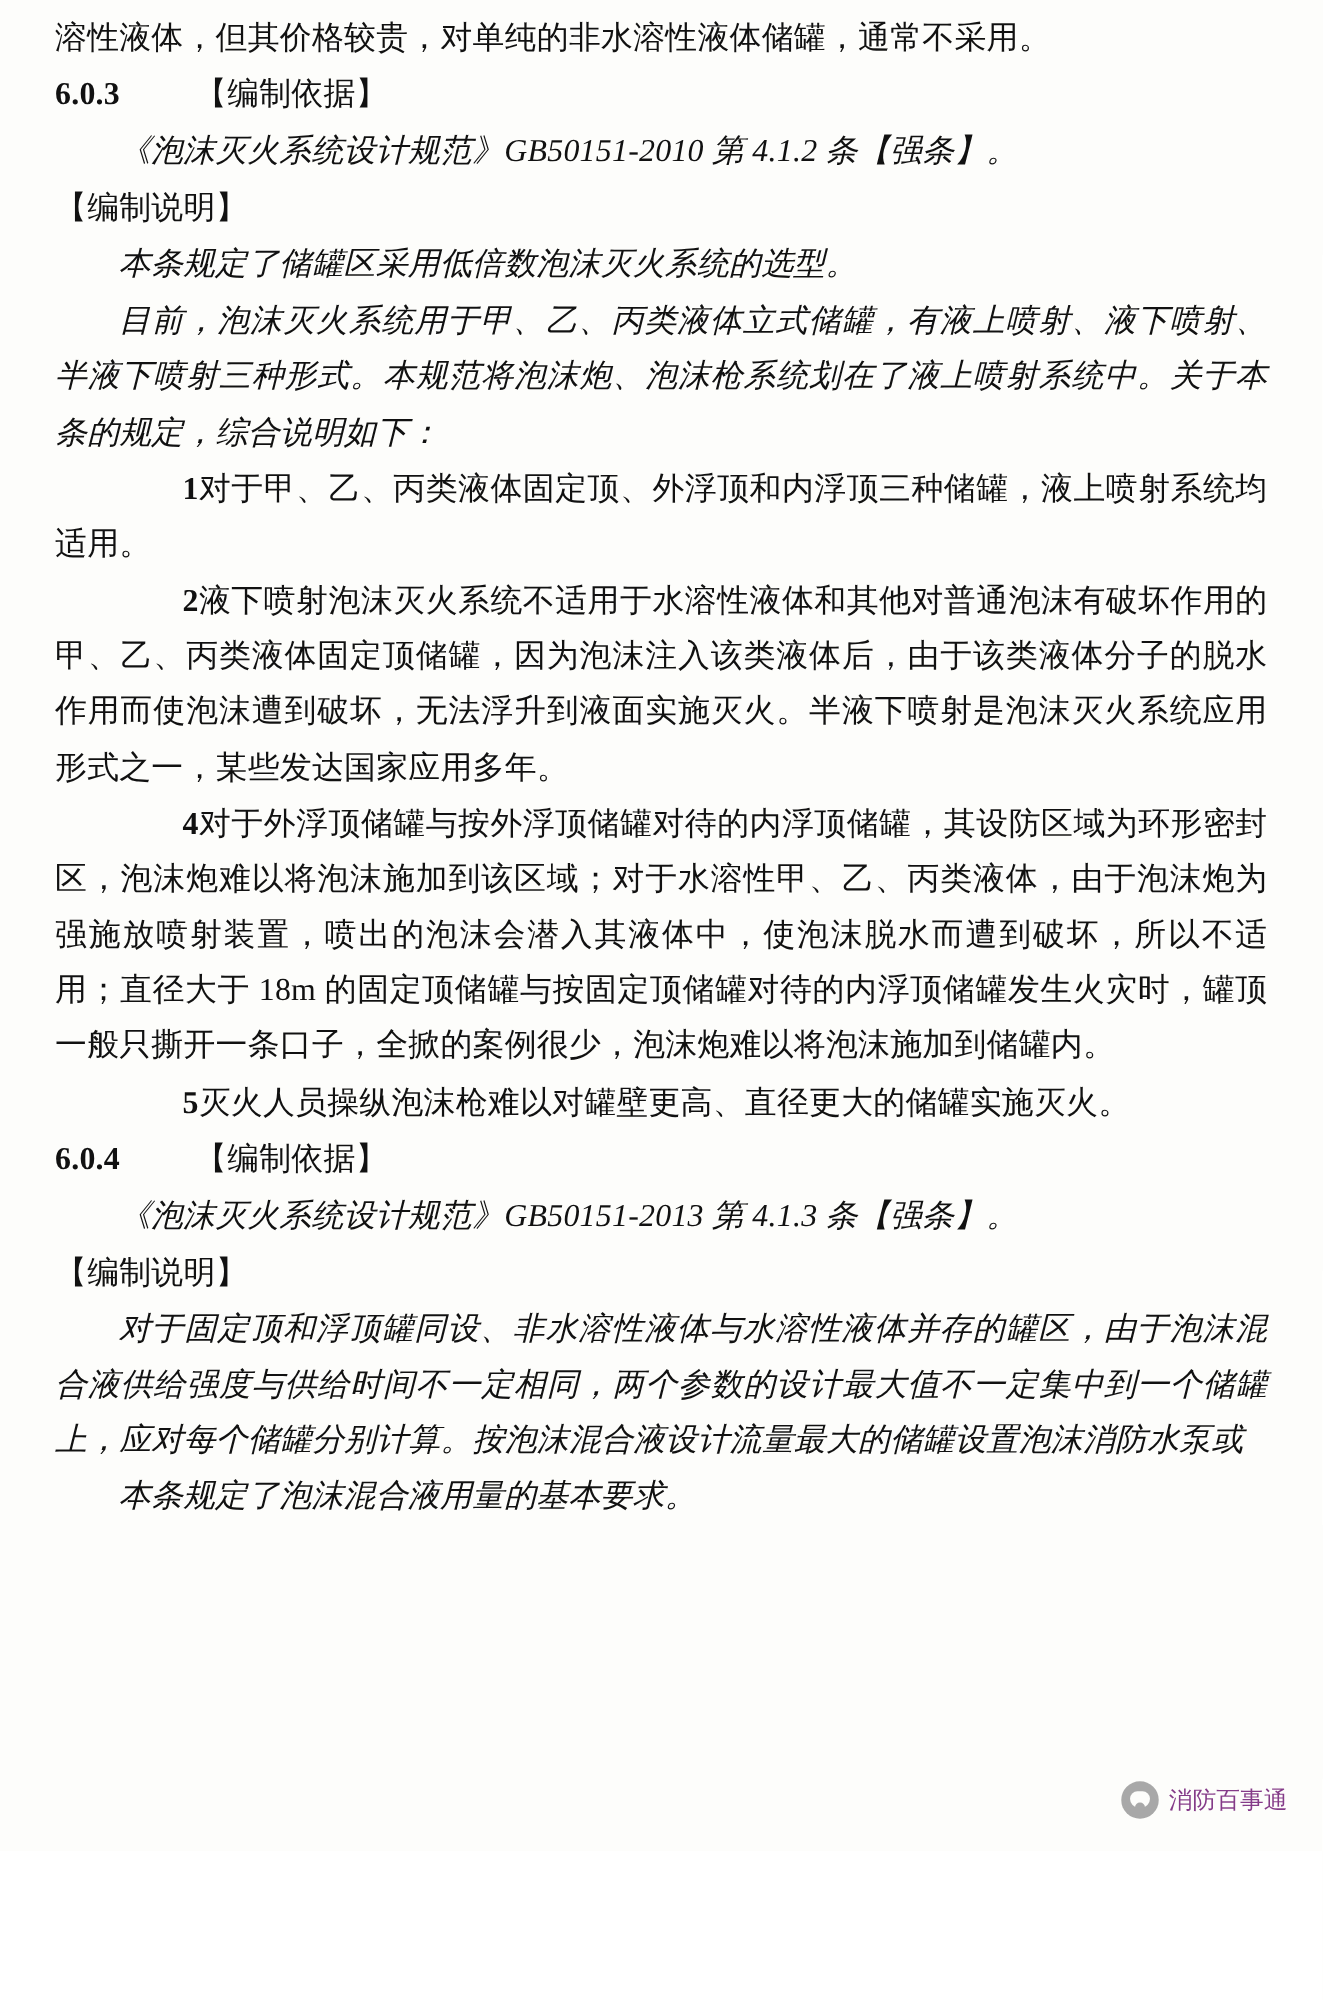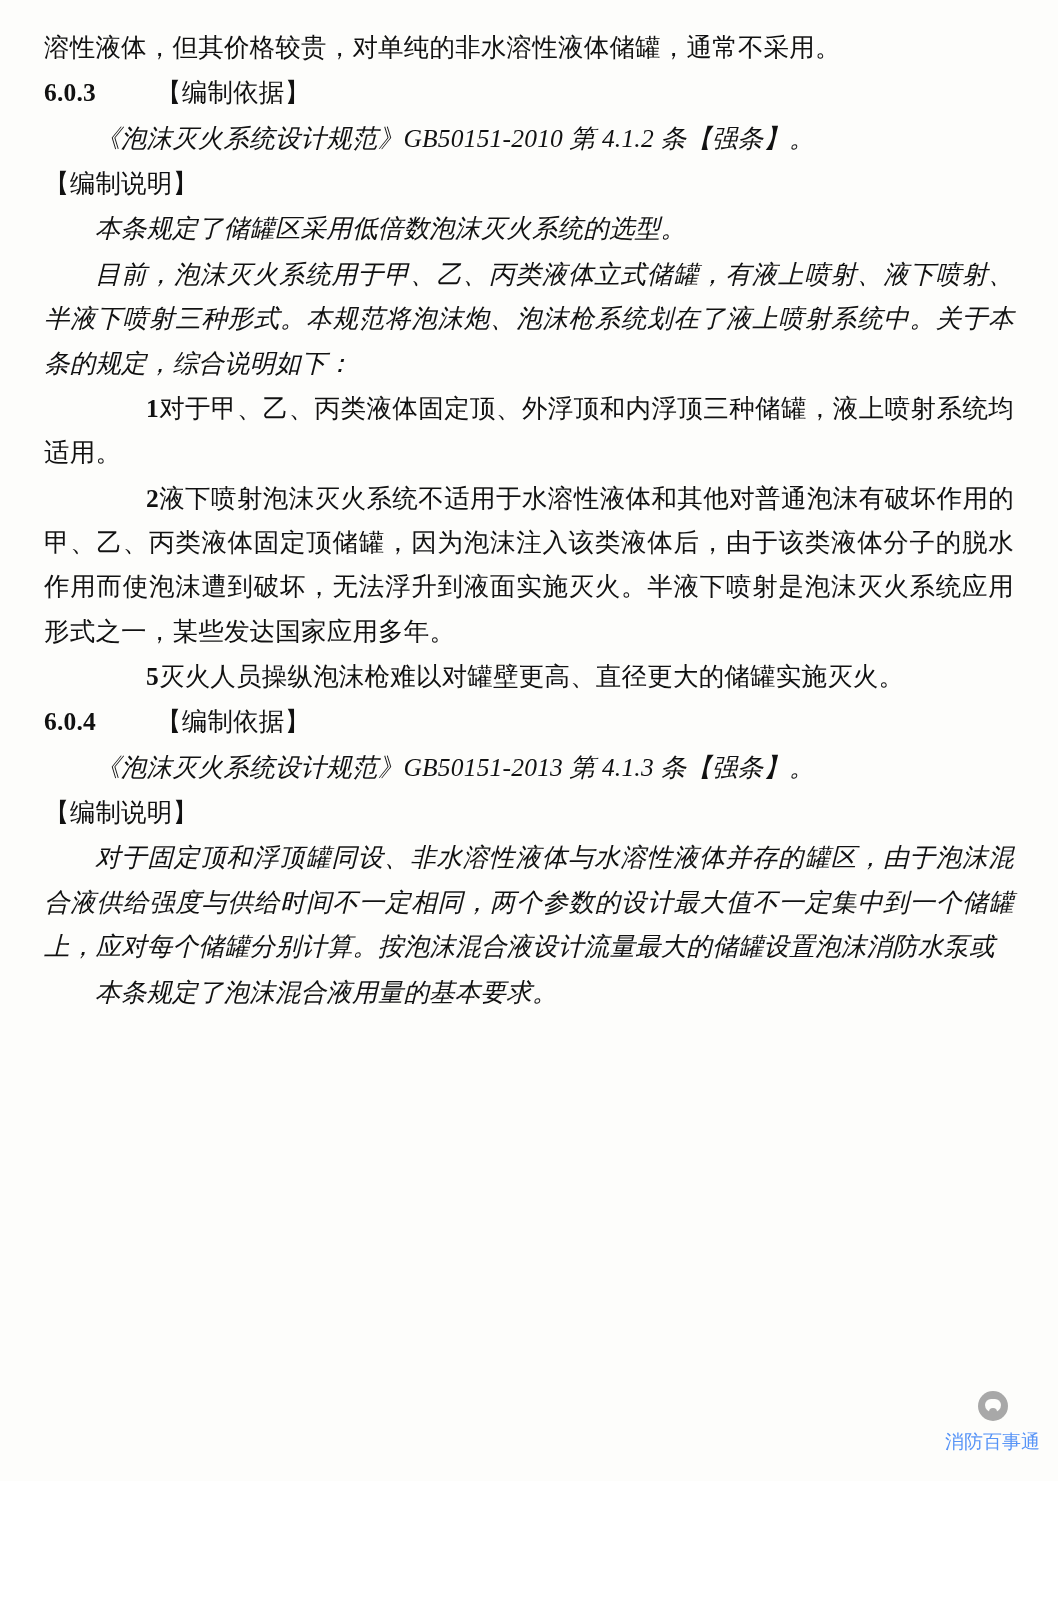--- a/index.html
+++ b/index.html
@@ -11,21 +11,21 @@
     font-family: "Liberation Serif", "DejaVu Serif", serif;
     color: #111;
   }
   .page {
     position: relative;
     width: 1058px;
     height: 1481px;
     margin: 0 auto;
     background: #fdfdfb;
     box-sizing: border-box;
-    padding: 26px 44px 0 44px;
+    padding: 8px 44px 0 44px;
     overflow: hidden;
   }
   .content {
     font-size: 25.5px;
     line-height: 1.74;
     letter-spacing: 0.2px;
     text-align: justify;
   }
   p {
     margin: 0 0 1px 0;
@@ -57,30 +57,29 @@
     position: absolute;
     left: 0;
     right: 0;
     bottom: 44px;
     text-align: center;
     font-size: 21px;
     font-family: "Liberation Serif", serif;
   }
   .watermark {
     position: absolute;
-    right: 18px;
+    right: 28px;
     bottom: 26px;
     display: flex;
     align-items: center;
     gap: 8px;
-    color: #3b82f6;
+    color: #701a75;
     font-size: 19px;
     font-family: "Liberation Sans", sans-serif;
     opacity: 0.85;
-    flex-direction: column;
   }
   .wm-logo {
     width: 30px;
     height: 30px;
     border-radius: 50%;
     background: #9a9a9a;
     position: relative;
     flex: none;
   }
   .wm-logo::before {
@@ -126,20 +125,23 @@
 
     <p class="item">
       <span class="idx">1</span><span>对于甲、乙、丙类液体固定顶、外浮顶和内浮顶三种储罐，液上喷射系统均适用。</span>
     </p>
 
     <p class="item">
       <span class="idx">2</span><span>液下喷射泡沫灭火系统不适用于水溶性液体和其他对普通泡沫有破坏作用的甲、乙、丙类液体固定顶储罐，因为泡沫注入该类液体后，由于该类液体分子的脱水作用而使泡沫遭到破坏，无法浮升到液面实施灭火。半液下喷射是泡沫灭火系统应用形式之一，某些发达国家应用多年。</span>
     </p>
 
 
+    <p class="item">
+      <span class="idx">4</span><span>对于外浮顶储罐与按外浮顶储罐对待的内浮顶储罐，其设防区域为环形密封区，泡沫炮难以将泡沫施加到该区域；对于水溶性甲、乙、丙类液体，由于泡沫炮为强施放喷射装置，喷出的泡沫会潜入其液体中，使泡沫脱水而遭到破坏，所以不适用；直径大于 18m 的固定顶储罐与按固定顶储罐对待的内浮顶储罐发生火灾时，罐顶一般只撕开一条口子，全掀的案例很少，泡沫炮难以将泡沫施加到储罐内。</span>
+    </p>
 
     <p class="item">
       <span class="idx">5</span><span>灭火人员操纵泡沫枪难以对罐壁更高、直径更大的储罐实施灭火。</span>
     </p>
 
     <p class="num-head">
       <span class="num">6.0.4</span><span>【编制依据】</span>
     </p>
 
     <p class="indent-1">《泡沫灭火系统设计规范》GB50151-2013 第 4.1.3 条【强条】。</p>

